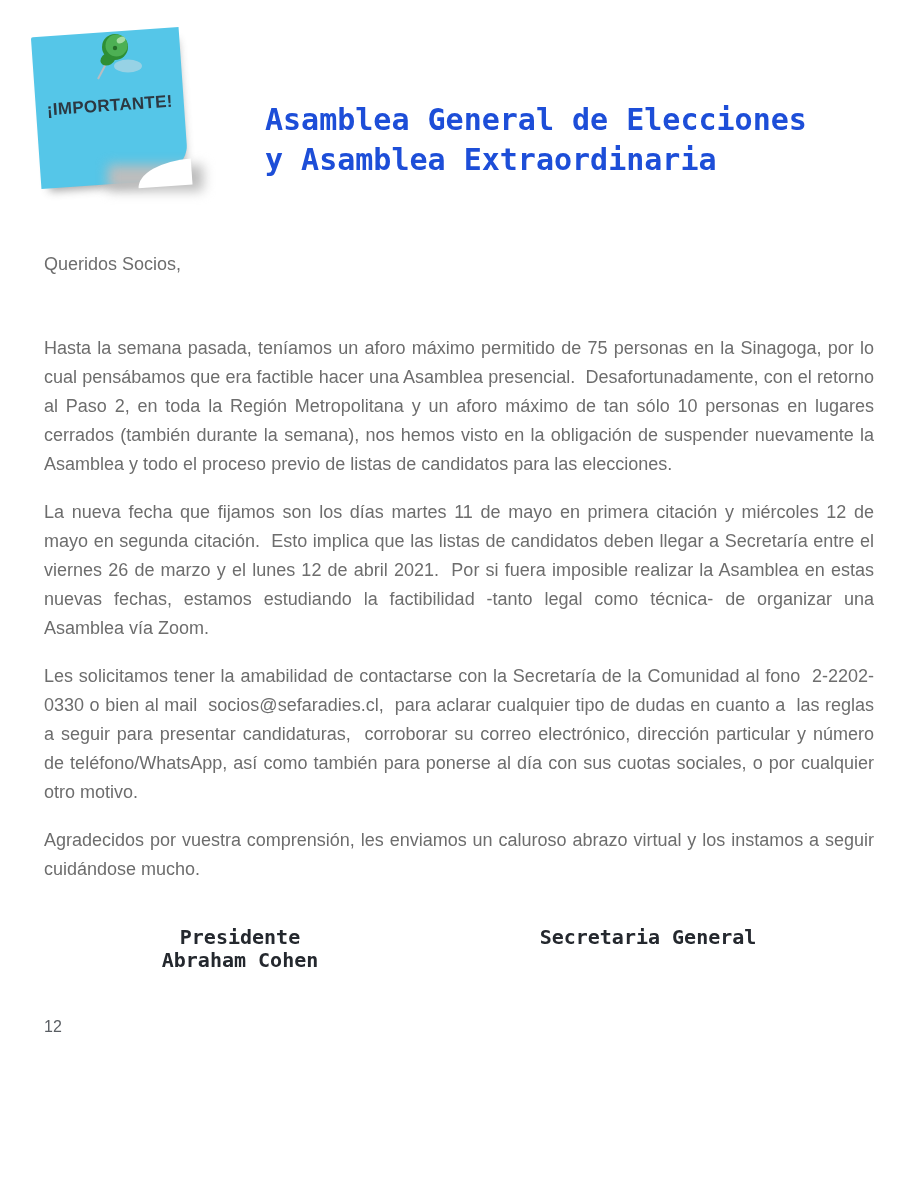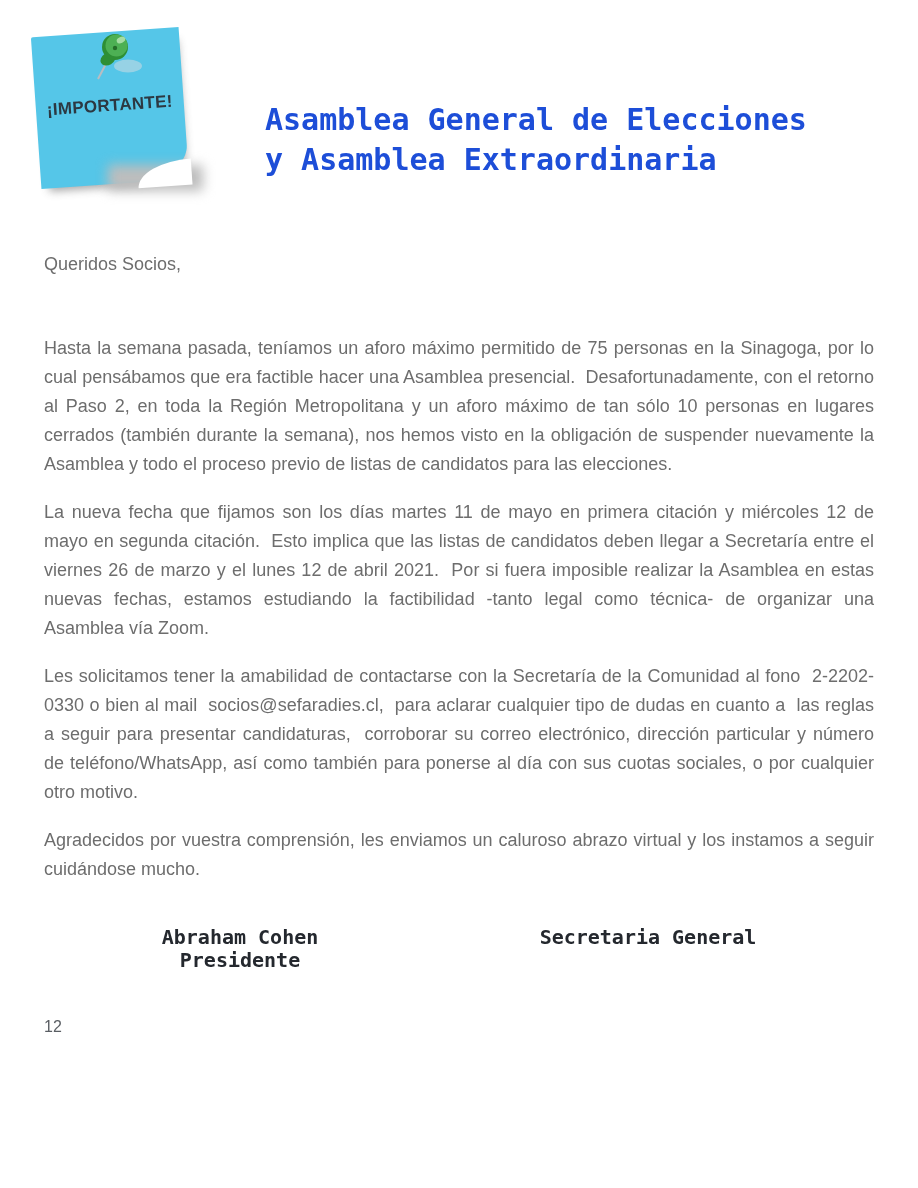--- a/index.html
+++ b/index.html
@@ -116,22 +116,22 @@
 
     <p class="para">La nueva fecha que fijamos son los días martes 11 de mayo en primera citación y miércoles 12 de mayo en segunda citación.  Esto implica que las listas de candidatos deben llegar a Secretaría entre el viernes 26 de marzo y el lunes 12 de abril 2021.  Por si fuera imposible realizar la Asamblea en estas nuevas fechas, estamos estudiando la factibilidad -tanto legal como técnica- de organizar una Asamblea vía Zoom.</p>
 
     <p class="para">Les solicitamos tener la amabilidad de contactarse con la Secretaría de la Comunidad al fono  2-2202-0330 o bien al mail  socios@sefaradies.cl,  para aclarar cualquier tipo de dudas en cuanto a  las reglas a seguir para presentar candidaturas,  corroborar su correo electrónico, dirección particular y número de teléfono/WhatsApp, así como también para ponerse al día con sus cuotas sociales, o por cualquier otro motivo.</p>
 
     <p class="para">Agradecidos por vuestra comprensión, les enviamos un caluroso abrazo virtual y los instamos a seguir cuidándose mucho.</p>
 
 
     <div class="signatures">
       <div class="sig-block sig-left">
+        <div>Presidente</div>
         <div>Abraham Cohen</div>
-        <div>Presidente</div>
       </div>
       <div class="sig-block sig-right">
         <div>Secretaria General</div>
       </div>
     </div>
 
     <div class="page-number">12</div>
 
   </div>
 

